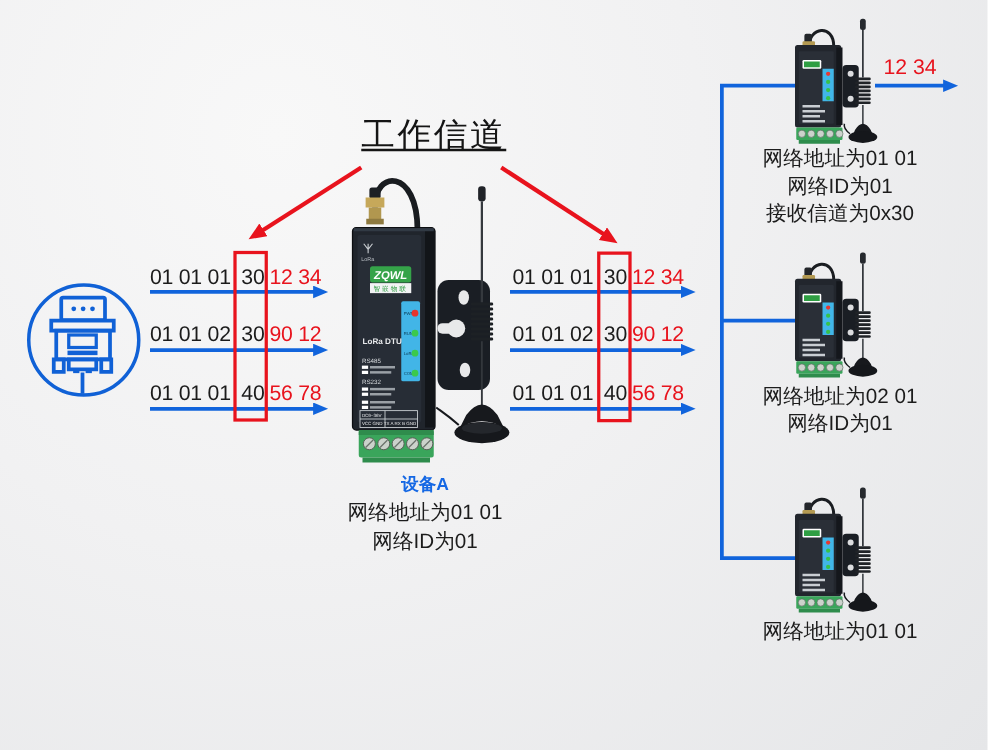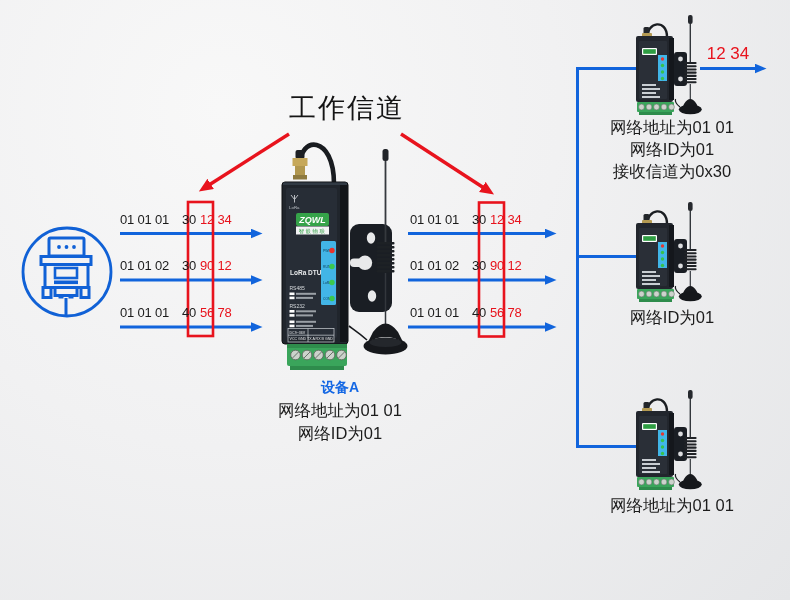--- a/index.html
+++ b/index.html
@@ -2,22 +2,22 @@
 <html><head>
 <meta charset="utf-8">
 <style>
   html,body{margin:0;padding:0;}
   body{font-family:"Liberation Sans","DejaVu Sans",sans-serif;}
   .stage{position:relative;width:790px;height:600px;overflow:hidden;
          background:radial-gradient(circle at 28% 18%, #f8f8f8 0%, #f1f1f2 45%, #e5e6e8 100%);}
   .abs{position:absolute;}
   .overlay{position:absolute;left:0;top:0;width:790px;height:600px;z-index:1;pointer-events:none;}
   .lift{z-index:2;}
-  .title{left:272px;top:90px;width:150px;text-align:center;font-size:27px;letter-spacing:2px;color:#151515;z-index:2;}
-  .row{display:flex;gap:4px;font-size:13px;letter-spacing:-0.2px;white-space:pre;color:#1b1b1b;z-index:2;}
+  .title{left:272px;top:90px;width:150px;text-align:center;font-size:27px;letter-spacing:2px;color:#151515;z-index:2;text-decoration:underline;}
+  .row{display:flex;gap:4px;font-size:17px;letter-spacing:-0.2px;white-space:pre;color:#1b1b1b;z-index:2;}
   .row .chan{min-width:23px;text-align:right;}
   .row .pay{color:#e8131d;}
   .rowL1{left:120px;top:212px;} .rowL2{left:120px;top:258px;} .rowL3{left:120px;top:305px;}
   .rowR1{left:410px;top:212px;} .rowR2{left:410px;top:258px;} .rowR3{left:410px;top:305px;}
   .cap{width:190px;text-align:center;font-size:16.5px;line-height:23px;color:#1c1c1c;z-index:2;}
   .capA{left:245px;top:376px;}
   .capR{line-height:22px;}
   .capR1{left:577px;top:116px;} .capR2{left:577px;top:306px;} .capR3{left:577px;top:494px;}
   .devname{font-size:14px;font-weight:bold;color:#1568e4;}
   .outlbl{left:694px;top:44px;width:68px;text-align:center;font-size:17px;color:#e8131d;z-index:2;}
@@ -287,19 +287,20 @@
     </svg>
 
   <div class="abs outlbl">12 34</div>
 
   <div class="abs cap capR capR1">
     <div>网络地址为01 01</div>
     <div>网络ID为01</div>
     <div>接收信道为0x30</div>
   </div>
   <div class="abs cap capR capR2">
+    <div>网络地址为02 01</div>
     <div>网络ID为01</div>
   </div>
   <div class="abs cap capR capR3">
     <div>网络地址为01 01</div>
   </div>
 
 </div>
 
 </body></html>

